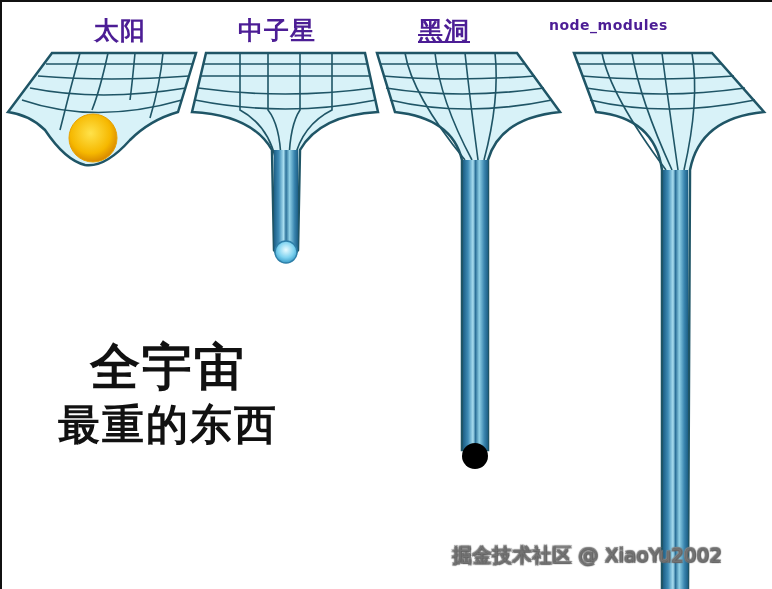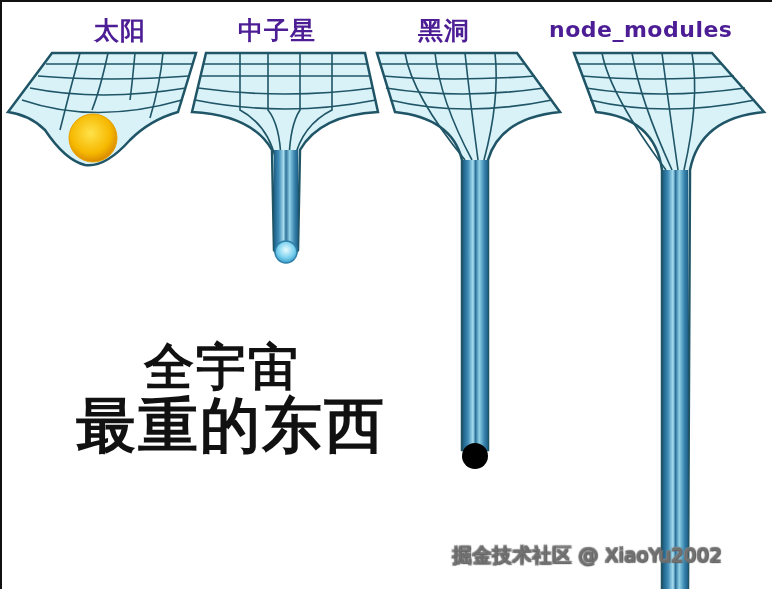--- a/index.html
+++ b/index.html
@@ -1,23 +1,23 @@
 <!DOCTYPE html>
 <html><head>
 <meta charset="utf-8">
 <style>
   html, body { margin:0; padding:0; background:#ffffff; }
   body { width:772px; height:589px; overflow:hidden; position:relative; font-family:"DejaVu Sans", sans-serif; }
   .frame { position:absolute; left:0; top:0; width:772px; height:589px; box-sizing:border-box; border-left:2px solid #111; border-top:2px solid #111; background:#fff; }
   .label { position:absolute; top:14px; font-weight:bold; color:#4c1d95; font-size:25px; letter-spacing:1px; white-space:nowrap; }
-  .label.en { font-size:22px; letter-spacing:0.5px; top:17px; }
+  .label.en { font-size:14px; letter-spacing:0.5px; top:17px; }
   svg.scene { position:absolute; left:0; top:0; }
   .caption { position:absolute; left:58px; top:338px; color:#111; font-weight:bold; text-align:center; line-height:58px; }
   .caption .l1 { font-size:50px; letter-spacing:2px; display:block; }
-  .caption .l2 { font-size:60px; letter-spacing:2px; display:block;margin-left:18px; }
+  .caption .l2 { font-size:42px; letter-spacing:2px; display:block; }
   .watermark { position:absolute; left:452px; top:542px; font-size:20px; color:#737373; white-space:nowrap;
     text-shadow: 0 0 1px #555, 1px 1px 1px #666, -1px -1px 1px #888, 1px -1px 1px #777, -1px 1px 1px #777; }
 </style>
 </head>
 <body>
 
 <div class="frame"></div>
 
 <svg class="scene" width="772" height="589" viewBox="0 0 772 589">
   <defs>
@@ -100,21 +100,21 @@
       <path d="M632,53 Q640,100 672,170"></path>
       <path d="M662,53 Q668,100 678,170"></path>
       <path d="M692,53 Q700,100 684,170"></path>
     </g>
     <rect x="663" y="170" width="25" height="419" fill="url(#tube)"></rect>
   </g>
 </svg>
 
 <div class="label" style="left:94px;">太阳</div>
 <div class="label" style="left:238px;text-align:right;">中子星</div>
-<div class="label" style="left:418px;">黑洞</div>
+<div class="label" style="left:418px;text-decoration:underline;">黑洞</div>
 <div class="label en" style="left:549px;">node_modules</div>
 
 <div class="caption">
   <span class="l1">全宇宙</span>
   <span class="l2">最重的东西</span>
 </div>
 
 <div class="watermark">掘金技术社区 @ XiaoYu2002</div>
 
 </body></html>

